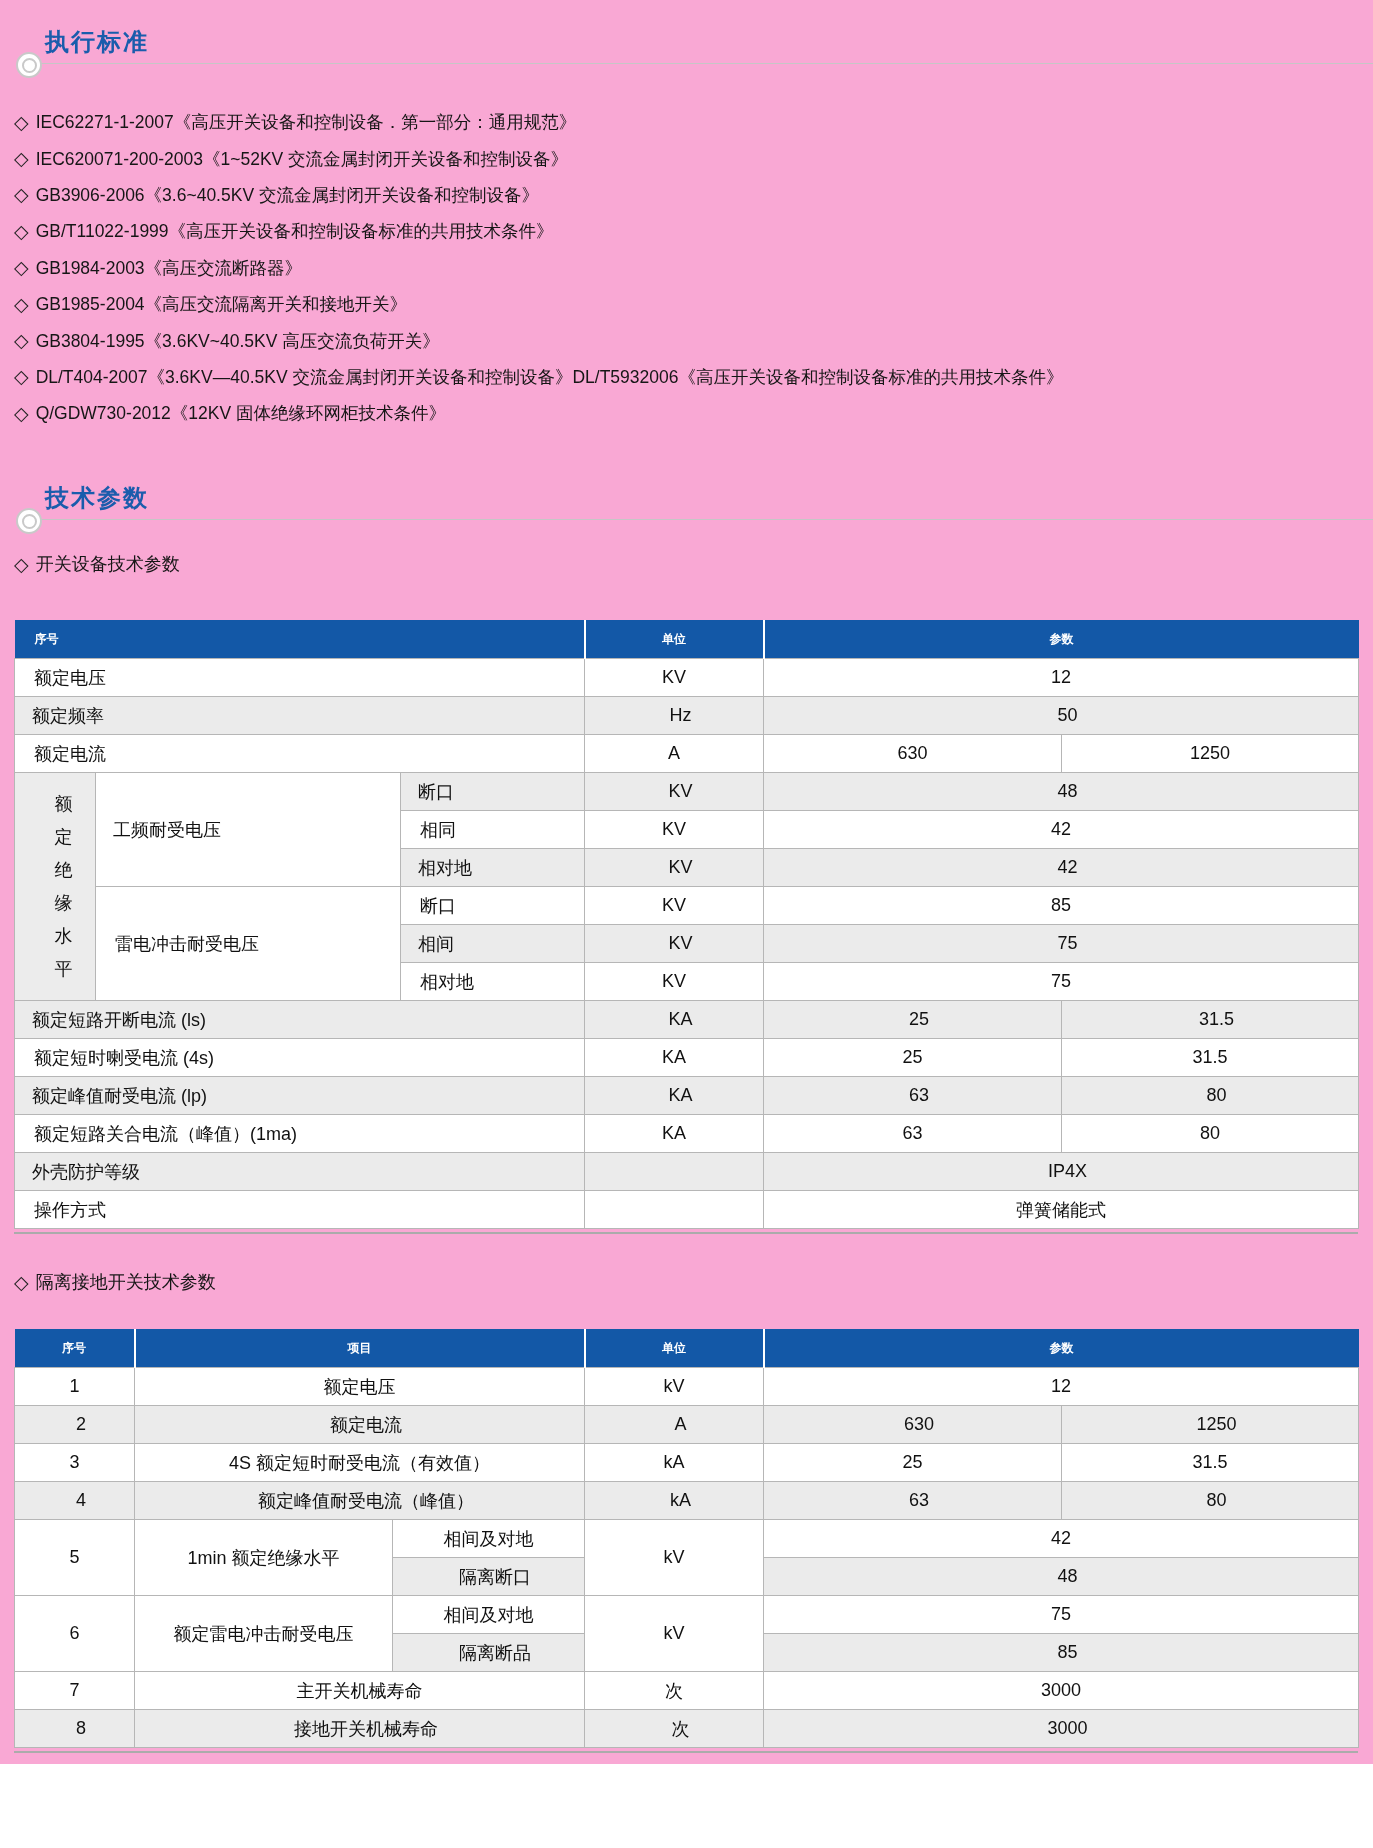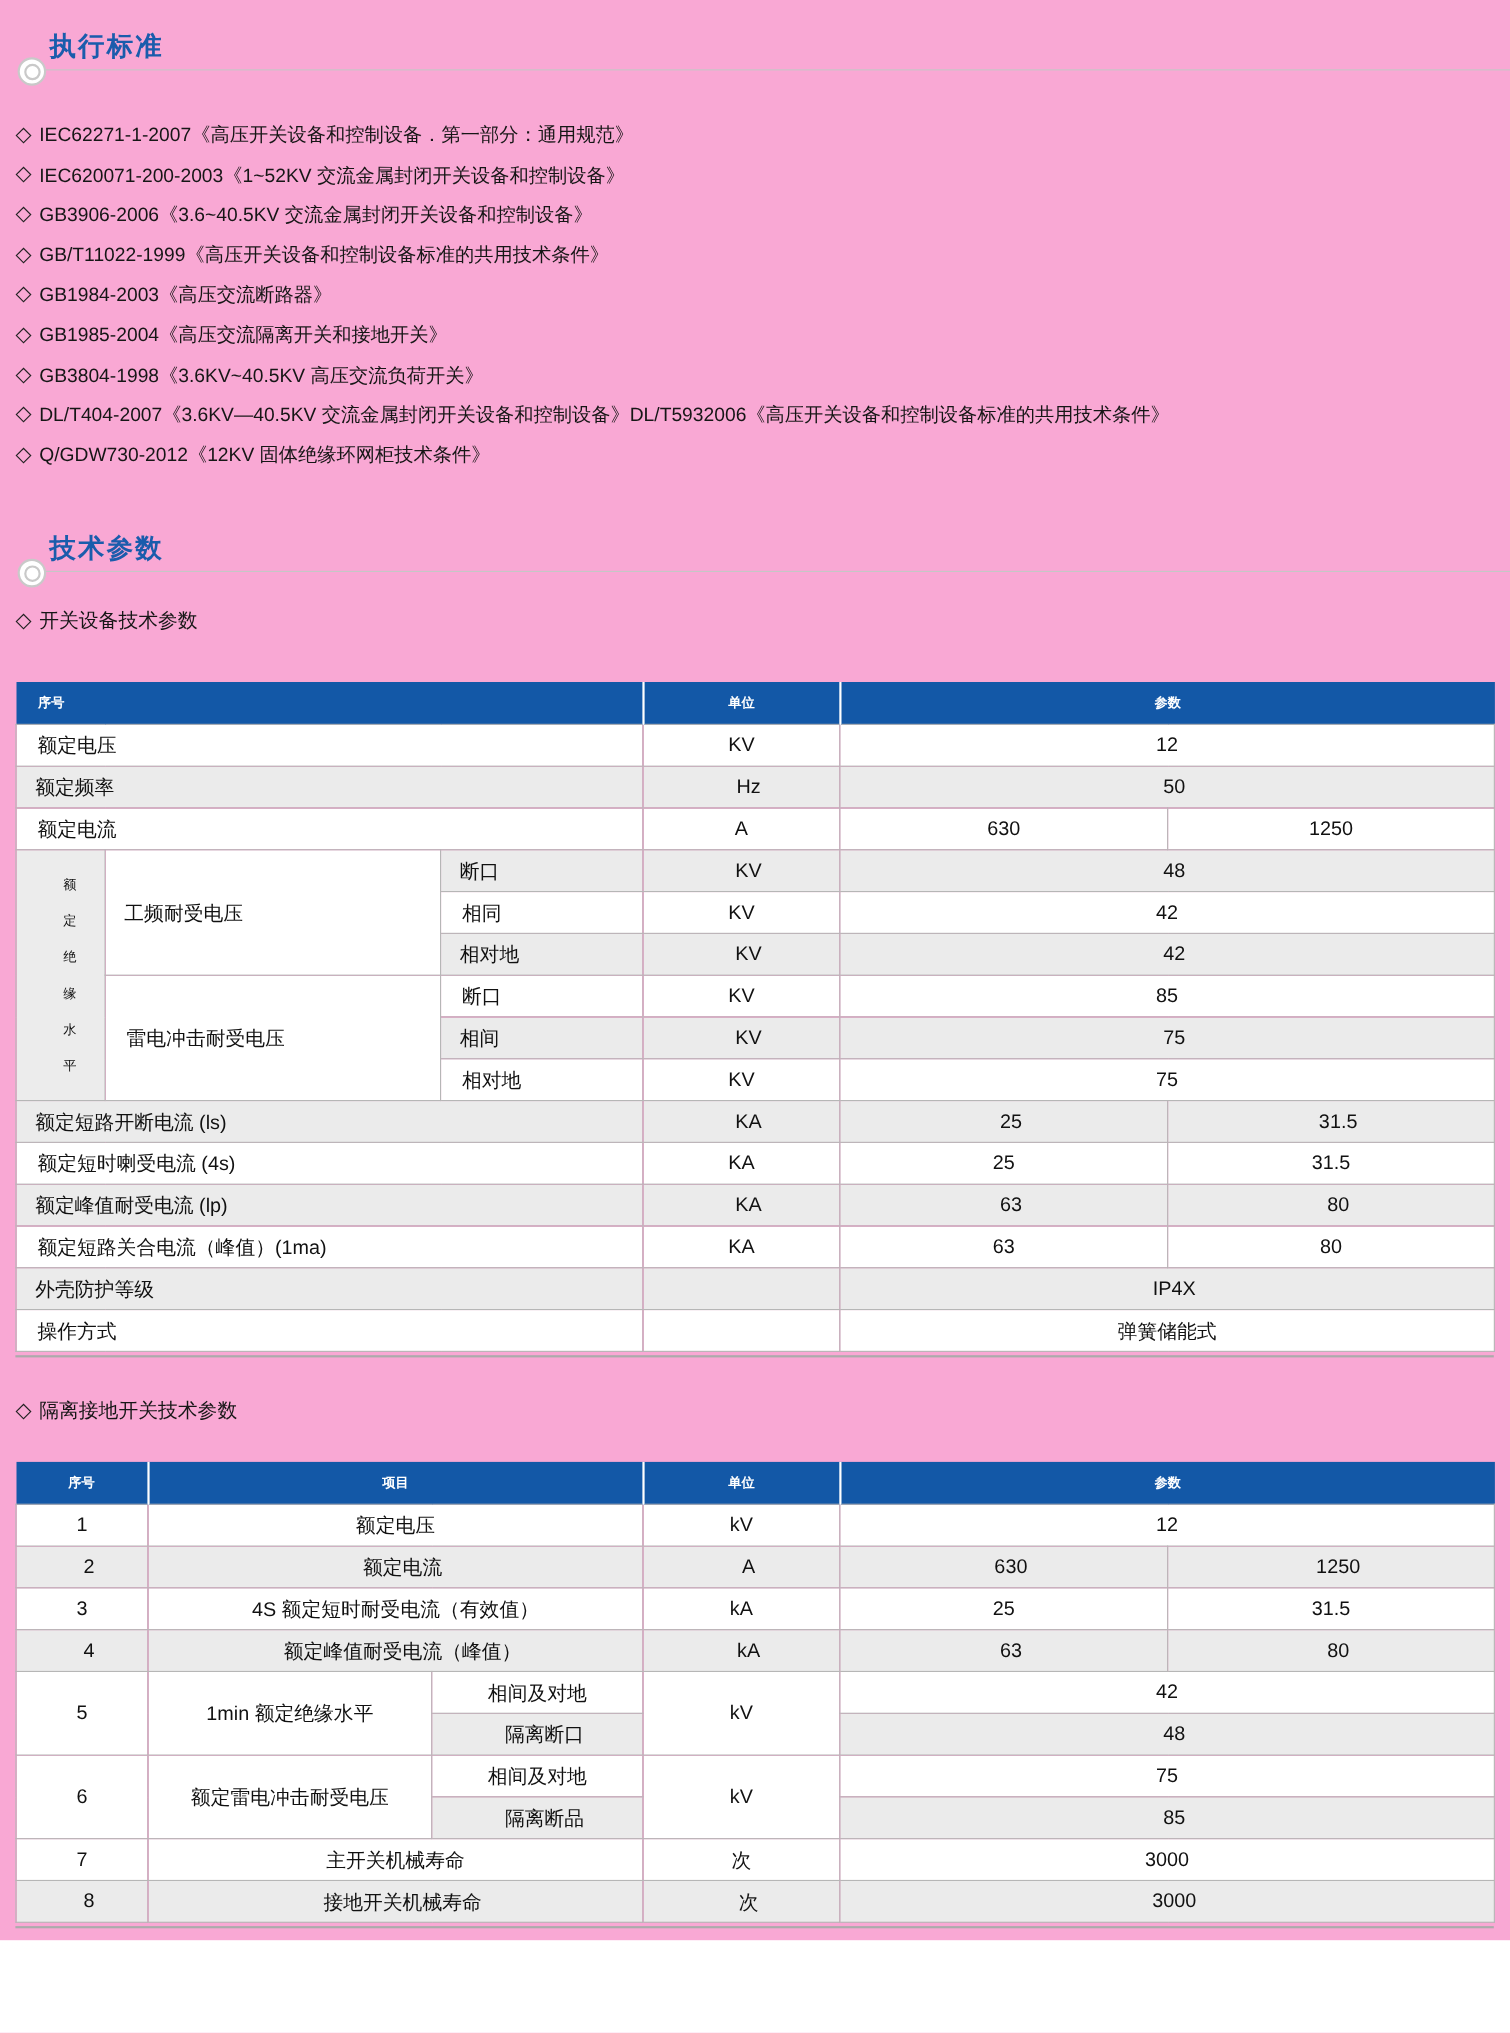--- a/index.html
+++ b/index.html
@@ -34,21 +34,21 @@
   th.left{text-align:left;padding-left:20px;}
   td{height:37px;border:1px solid #b6b6b6;text-align:center;font-size:18px;padding:0 4px;
      color:#111;overflow:hidden;}
   tr.w td{background:#ffffff;margin-left:26px;}
   tr.g td{background:#EBEBEB;padding-left:17px;}
   td.left{text-align:left;padding-left:19px;}
   td.wbg{background:#ffffff !important;}
   td.gbg{background:#ECECEC !important;}
   td.vert{padding:0;}
   .vtext{display:block;width:20px;margin:0 auto;word-break:break-all;line-height:33px;
-         font-size:12px;text-align:center;}
+         font-size:18px;text-align:center;}
   .tbl-underline{height:2px;background:#ababab;margin-top:3px;}
 </style>
 </head>
 <body>
 
 <div class="page">
 
   <div class="sec-head" style="top:26px;">
     <h2 class="sec-title">执行标准</h2>
     <div class="sec-rule"></div>
@@ -77,21 +77,21 @@
       <li>
         <span class="dia">◇</span>
         <span>GB1984-2003《高压交流断路器》</span>
       </li>
       <li>
         <span class="dia">◇</span>
         <span>GB1985-2004《高压交流隔离开关和接地开关》</span>
       </li>
       <li>
         <span class="dia">◇</span>
-        <span>GB3804-1998《3.6KV~40.5KV 高压交流负荷开关》</span>
+        <span>GB3804-1995《3.6KV~40.5KV 高压交流负荷开关》</span>
       </li>
       <li>
         <span class="dia">◇</span>
         <span>DL/T404-2007《3.6KV—40.5KV 交流金属封闭开关设备和控制设备》DL/T5932006《高压开关设备和控制设备标准的共用技术条件》</span>
       </li>
       <li>
         <span class="dia">◇</span>
         <span>Q/GDW730-2012《12KV 固体绝缘环网柜技术条件》</span>
       </li>
     </ul>

